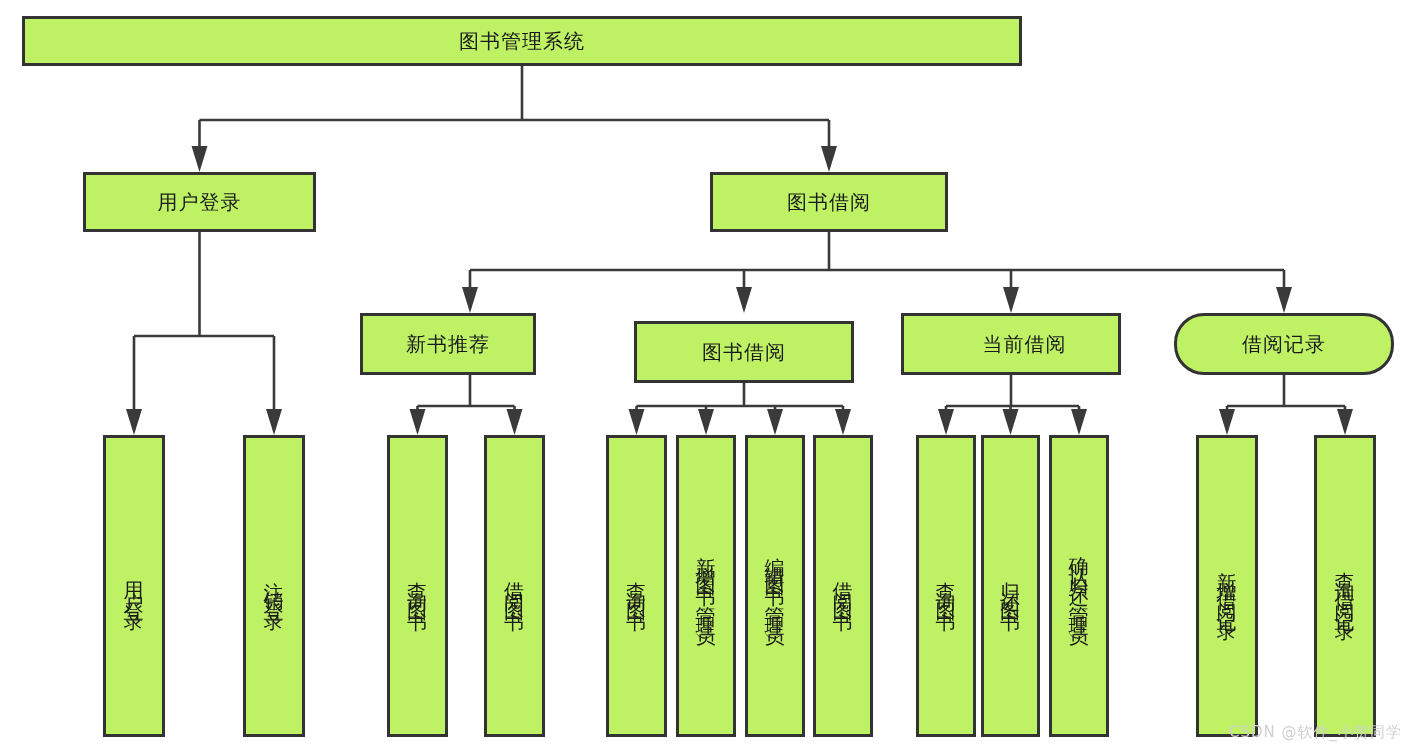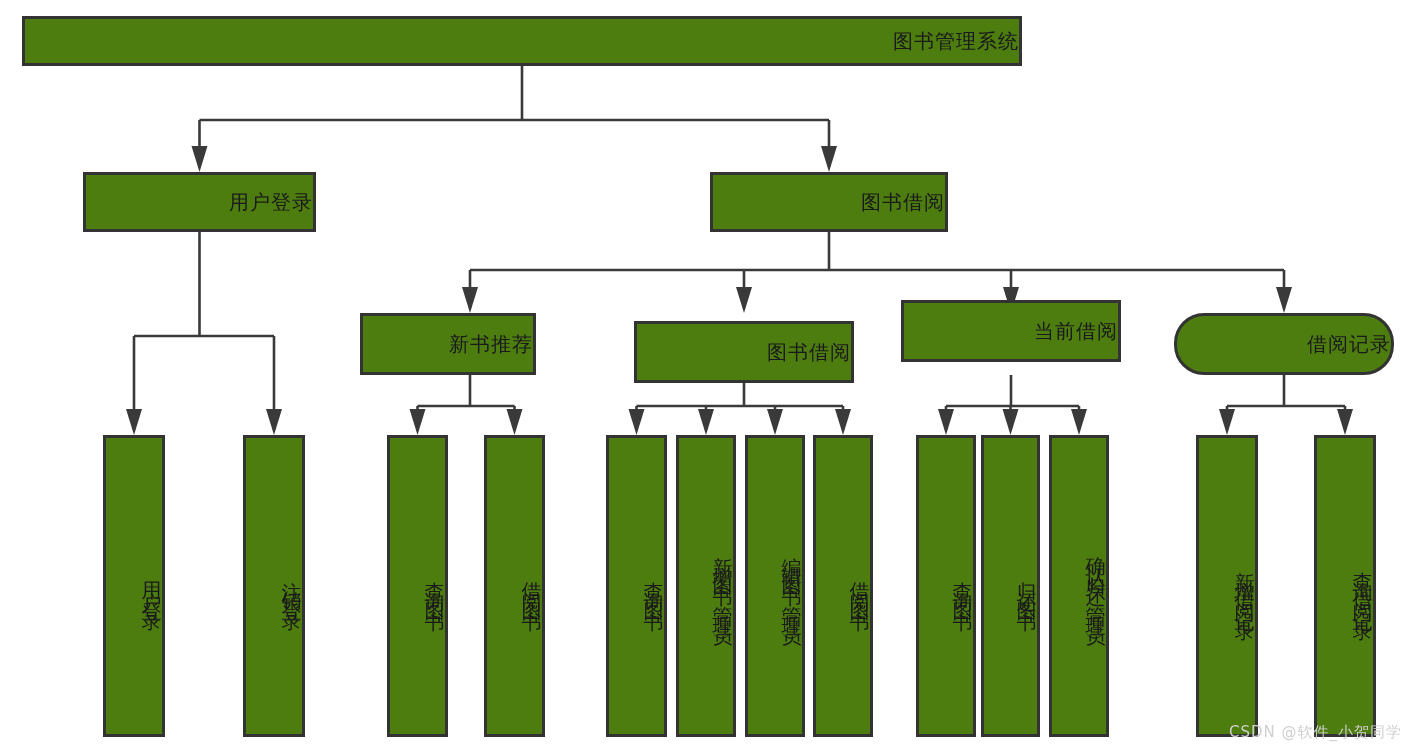--- a/index.html
+++ b/index.html
@@ -16,24 +16,24 @@
     background:var(--bg);
     overflow:hidden;
     font-family:"DejaVu Sans","Liberation Sans",sans-serif;
     color:var(--text);
   }
   #wires{position:absolute;left:0;top:0;width:1405px;height:747px;}
   .node{
     position:absolute;
     box-sizing:border-box;
     border:3px solid var(--border);
-    background:#4d7c0f;
+    background:#bef264;
     display:flex;
     align-items:center;
-    justify-content:flex-end;
+    justify-content:center;
   }
   .node .label{
     font-size:20px;
     line-height:1;
     white-space:nowrap;
     color:var(--text);
   }
   .node.horizontal .label{letter-spacing:1px;}
   .node.vertical .label{
     writing-mode:vertical-rl;
@@ -107,21 +107,21 @@
     </div>
     <div class="node horizontal" style="left: 710px; top: 172px; width: 238px; height: 60px;">
       <span class="label">图书借阅</span>
     </div>
     <div class="node horizontal" style="left: 360px; top: 313px; width: 176px; height: 62px;">
       <span class="label">新书推荐</span>
     </div>
     <div class="node horizontal" style="left: 634px; top: 321px; width: 220px; height: 62px;">
       <span class="label">图书借阅</span>
     </div>
-    <div class="node horizontal" style="left: 901px; top: 300px; width: 220px; height: 62px; padding-left: 27px;">
+    <div class="node horizontal" style="left: 901px; top: 313px; width: 220px; height: 62px; padding-left: 27px;">
       <span class="label">当前借阅</span>
     </div>
     <div class="node horizontal" style="left: 1174px; top: 313px; width: 220px; height: 62px; border-radius: 30px;">
       <span class="label">借阅记录</span>
     </div>
     <div class="node vertical" style="left: 103px; top: 435px; width: 62px; height: 302px;">
       <span class="label">用户登录</span>
     </div>
     <div class="node vertical" style="left: 243px; top: 435px; width: 62px; height: 302px;">
       <span class="label">注销登录</span>

